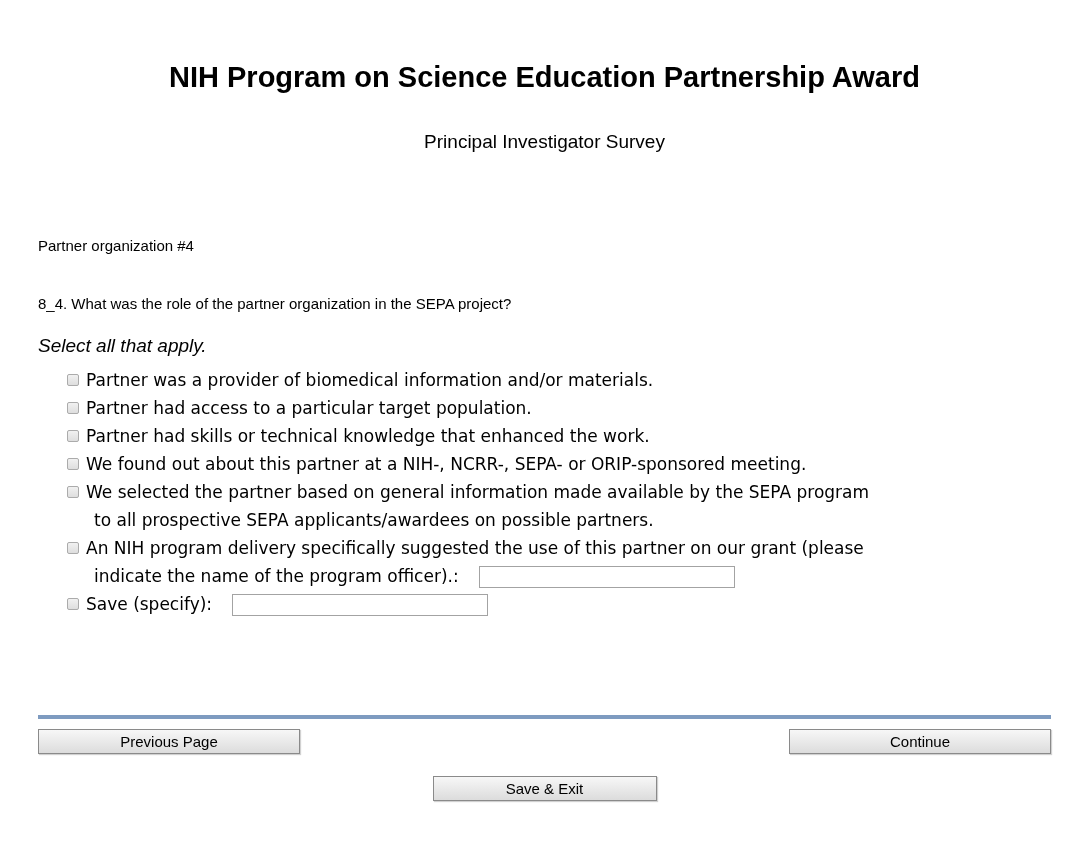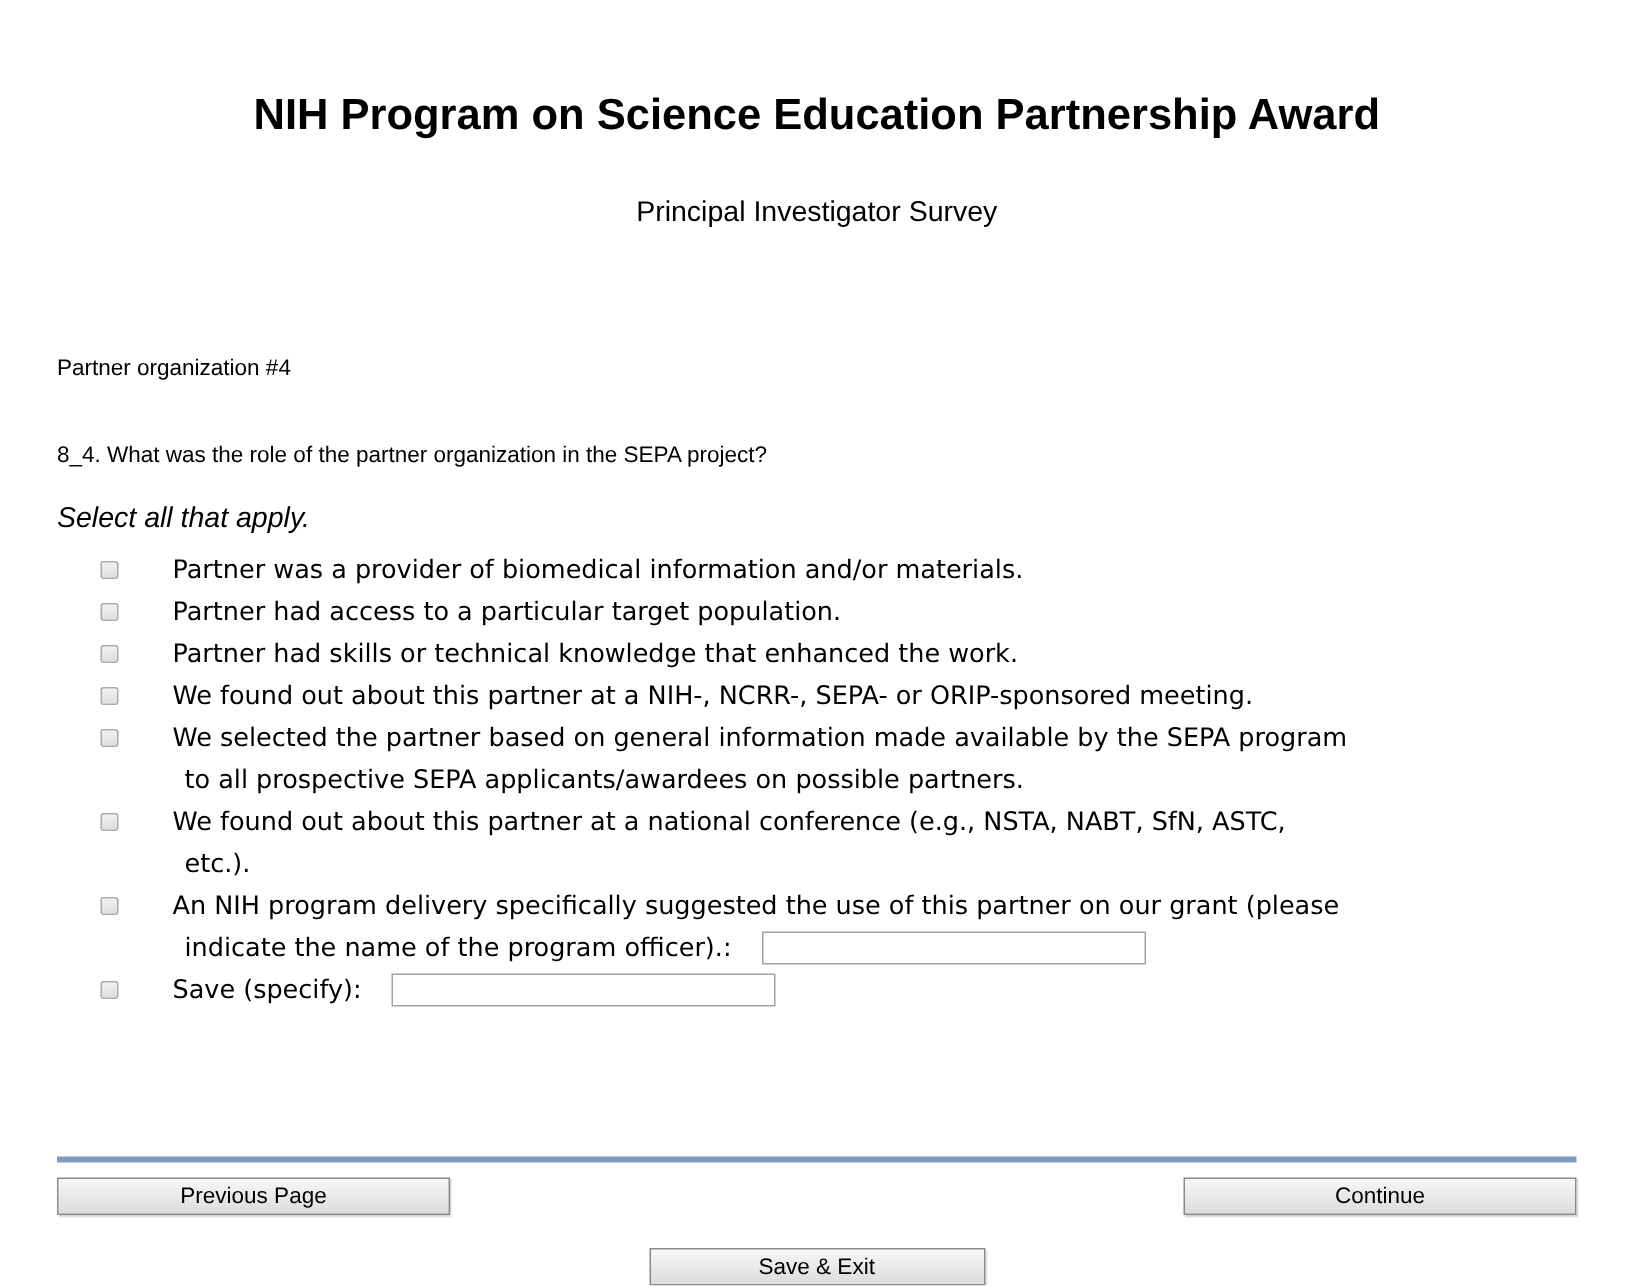--- a/index.html
+++ b/index.html
@@ -33,21 +33,21 @@
   .instruction {
     margin-top: 22px;
     font-style: italic;
     font-size: 19px; line-height: 20px;
   }
 
   .options { margin: 10px 0 0 29px; }
   .option {
     display: flex; align-items: flex-start;
     font-family: "DejaVu Sans", sans-serif;
-    font-size: 17px; line-height: 28px; gap: 29px;
+    font-size: 17px; line-height: 28px;
   }
   .option input[type="checkbox"] {
     -webkit-appearance: none; appearance: none;
     width: 12px; height: 12px;
     margin: 8px 7px 0 0; padding: 0;
     border: 1px solid #ababab; border-radius: 2px;
     background: linear-gradient(#f1f1f1, #dedede);
     flex-shrink: 0;
     cursor: pointer;
   }
@@ -140,27 +140,20 @@
     </div>
 
     <div class="option">
       <input type="checkbox" style="">
       <label class="opt-label">
         <span class="line blk">We selected the partner based on general information made available by the SEPA program</span>
         <span class="line cont">to all prospective SEPA applicants/awardees on possible partners.</span>
       </label>
     </div>
 
-    <div class="option">
-      <input type="checkbox" style="">
-      <label class="opt-label">
-        <span class="line blk">We found out about this partner at a national conference (e.g., NSTA, NABT, SfN, ASTC,</span>
-        <span class="line cont">etc.).</span>
-      </label>
-    </div>
 
     <div class="option">
       <input type="checkbox" style="">
       <label class="opt-label">
         <span class="line blk">An NIH program delivery specifically suggested the use of this partner on our grant (please</span><span class="line cont-inline">indicate the name of the program officer).:</span><input type="text" class="text-input" value="" style="">
       </label>
     </div>
 
     <div class="option">
       <input type="checkbox" style="">

